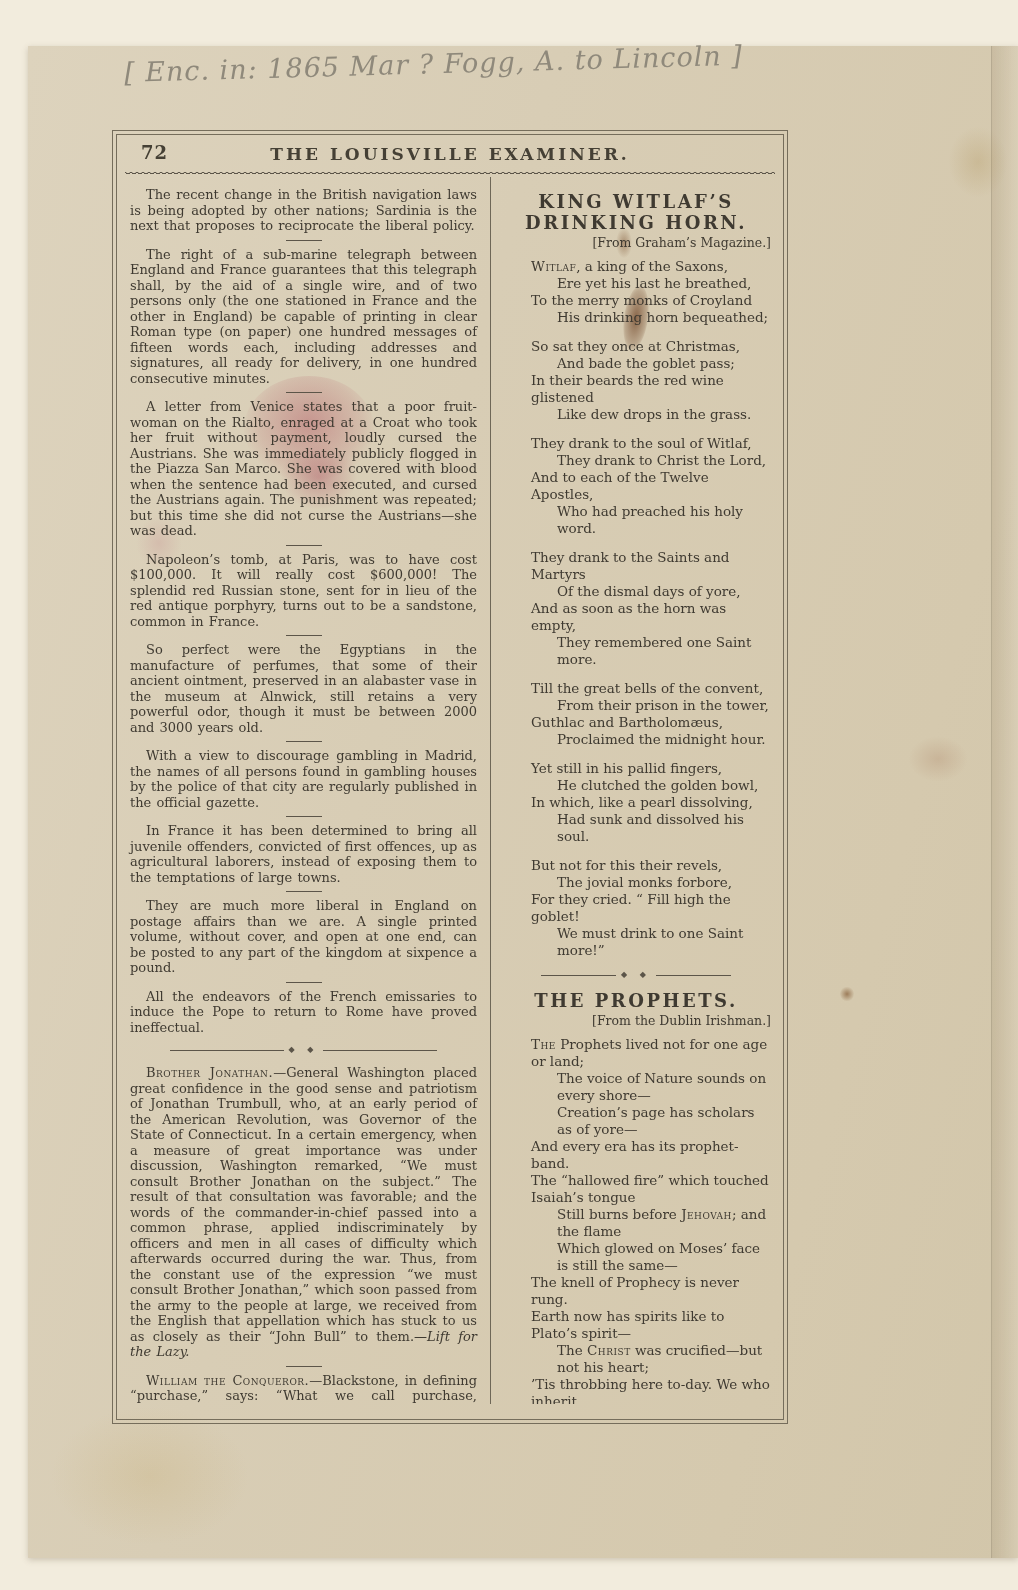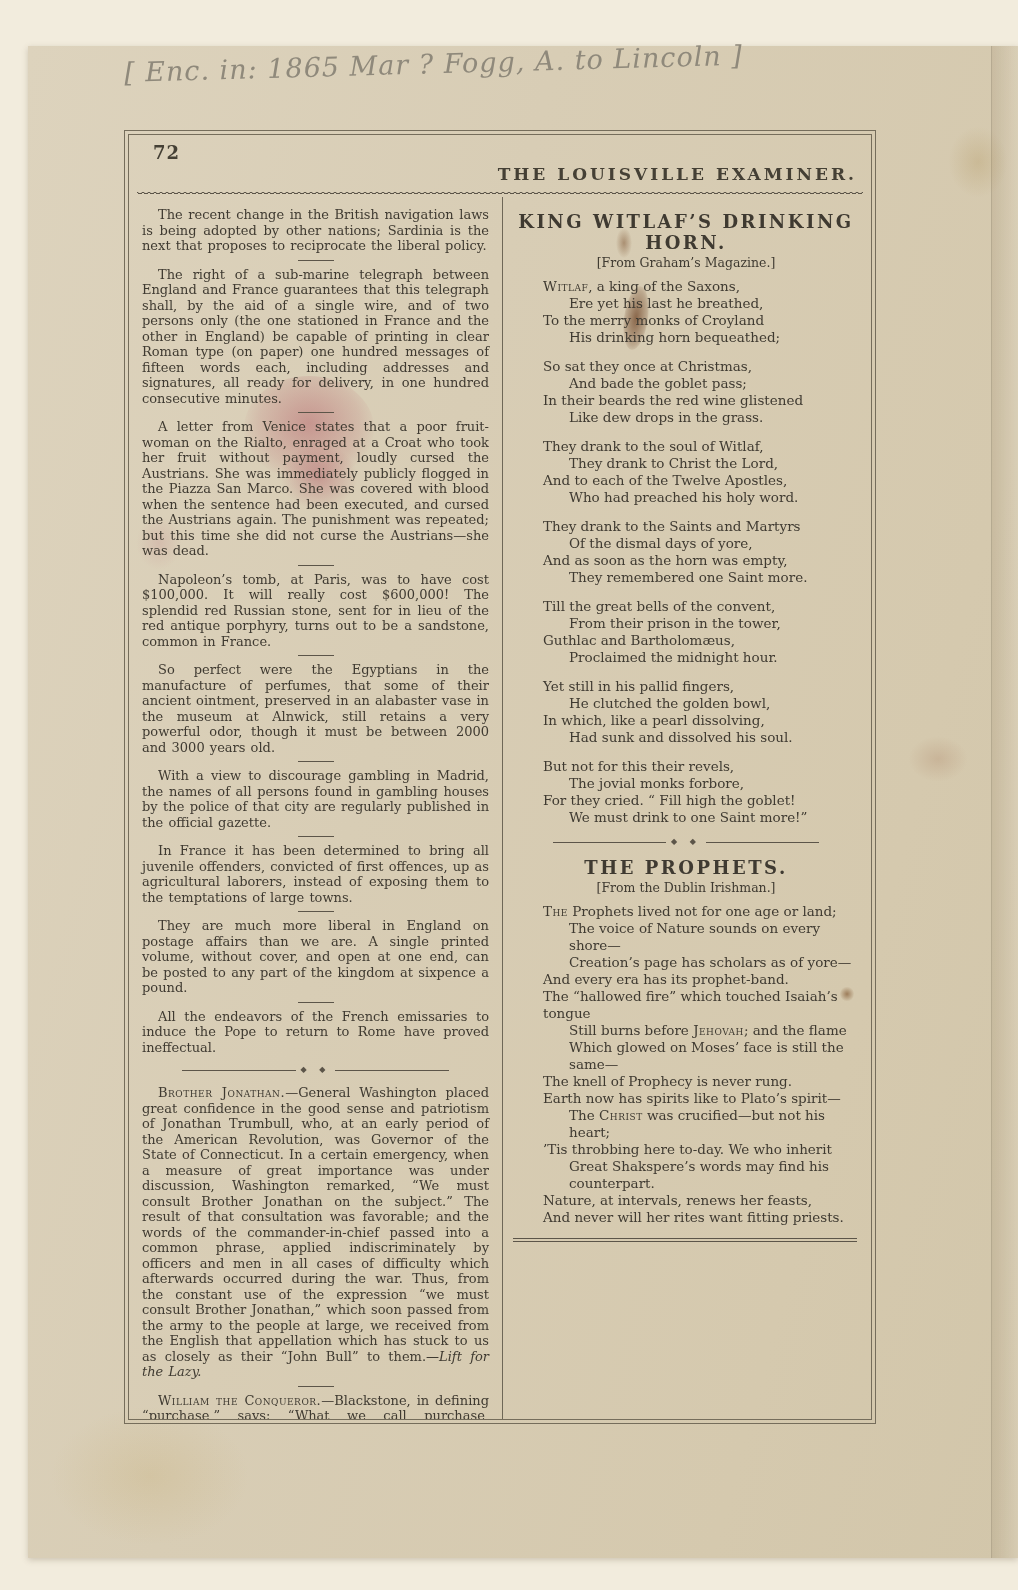--- a/index.html
+++ b/index.html
@@ -40,32 +40,32 @@
   .stain-yellow-3 { left:880px; top:690px; width:60px; height:46px;
     background:radial-gradient(ellipse, rgba(165,120,90,.25), transparent 70%); }
   
   .annotation {
     position:absolute; left:96px; top:2px; width:640px;
     font-style:italic; font-size:27px; letter-spacing:1px;
     color:#8f897b; transform:rotate(-1.6deg); white-space:nowrap;
   }
   
   .frame-outer {
-    position:absolute; left:96px; top:84px; width:752px; height:1294px;
+    position:absolute; left:84px; top:84px; width:676px; height:1294px;
     border:1px solid #756d5b; padding:3px; background:transparent;
   }
   .frame-inner { width:100%; height:100%; border:1px solid #756d5b; overflow:hidden; }
   .masthead { position:relative; padding:9px 14px 3px; }
   .page-number {
     position:absolute; left:24px; top:7px;
     font-size:18px; font-weight:bold; color:#454035; letter-spacing:1px;
   }
   .paper-title {
-    text-align:right; font-size:17px; font-weight:bold;
-    letter-spacing:3px; color:#454035;margin-top:20px;
+    text-align:center; font-size:17px; font-weight:bold;
+    letter-spacing:3px; color:#454035;
   }
   .wavy {
     height:5px; margin:5px 8px 0;
     background:radial-gradient(circle at 3px -0.5px, transparent 1.7px, #5c5549 2px, #5c5549 2.7px, transparent 3px);
     background-size:6px 5px; background-repeat:repeat-x;
   }
   
   .columns { display:flex; height:calc(100% - 57px); color:#3f3a31; }
   .col-left {
     width:374px; padding:10px 13px 0 13px;
@@ -81,21 +81,21 @@
   .ornament::before, .ornament::after { content:""; flex:1; border-top:1px solid #5c5549; }
   .ornament .gems { font-size:8px; letter-spacing:5px; padding:0 5px; line-height:8px; }
   .it { font-style:italic; }
   .sc { font-variant:small-caps; letter-spacing:.5px; }
   
   .poem { margin-bottom:4px; }
   .poem-title {
     margin:6px 0 2px; text-align:center; font-size:18px; font-weight:bold;
     letter-spacing:2.5px; color:#3f3a31;
   }
-  .poem-source { text-align:center; font-size:12.5px; margin-bottom:8px; }
+  .poem-source { text-align:right; font-size:12.5px; margin-bottom:8px; }
   .stanza { margin:0 0 12px 30px; }
   .pline { font-size:13.5px; line-height:17px; }
   .pline.ind { padding-left:26px; }
   .drule { height:4px; border-top:1px solid #5c5549; border-bottom:1px solid #5c5549; margin:12px 2px 0 0; }
 </style>
 </head>
 <body>
 
 <div class="paper">
   <div class="paper-fold"></div>

